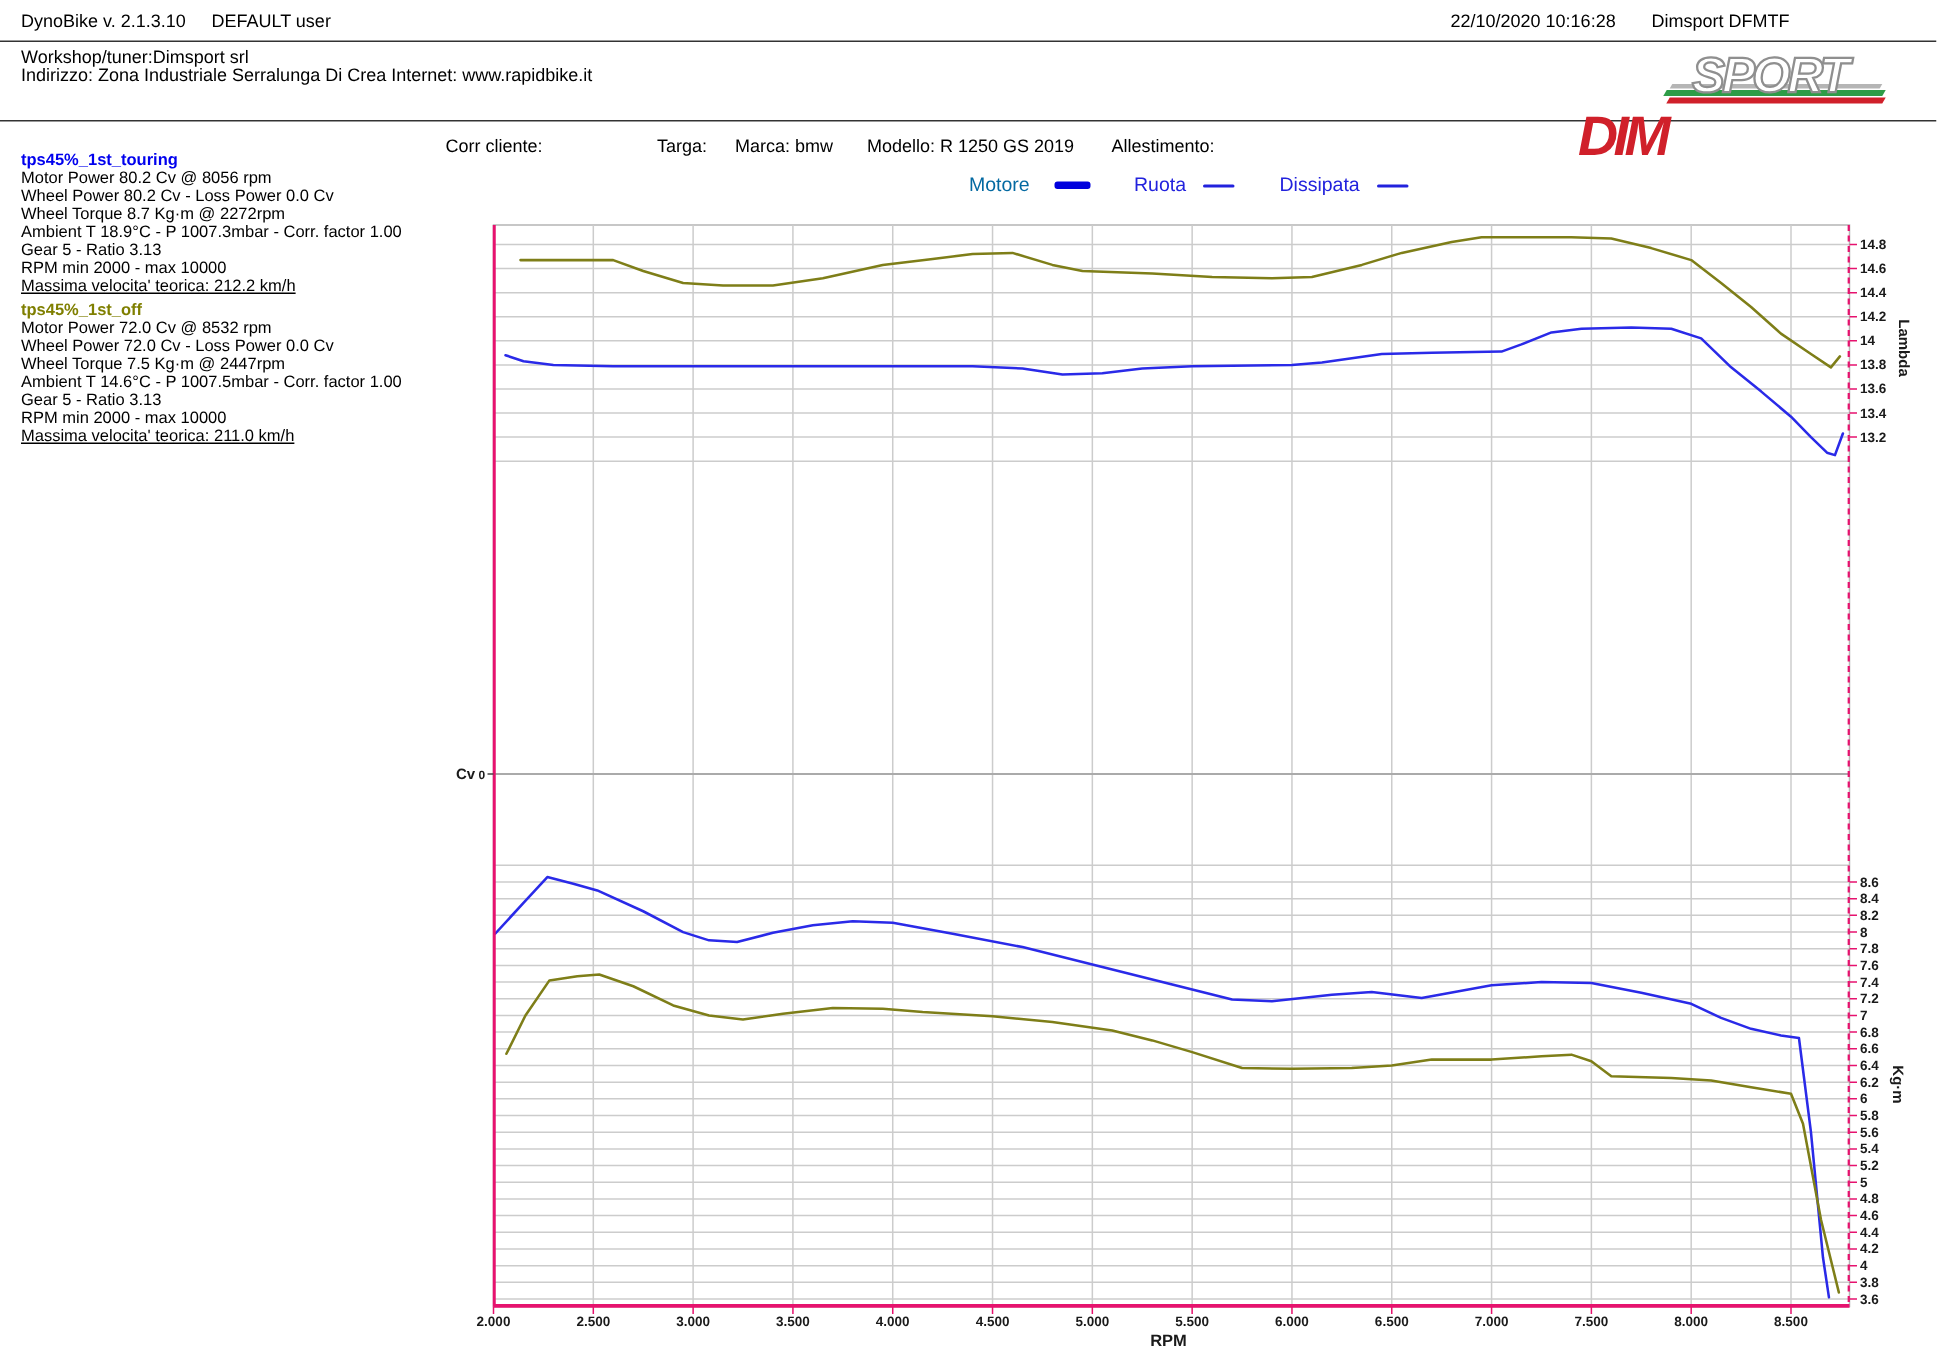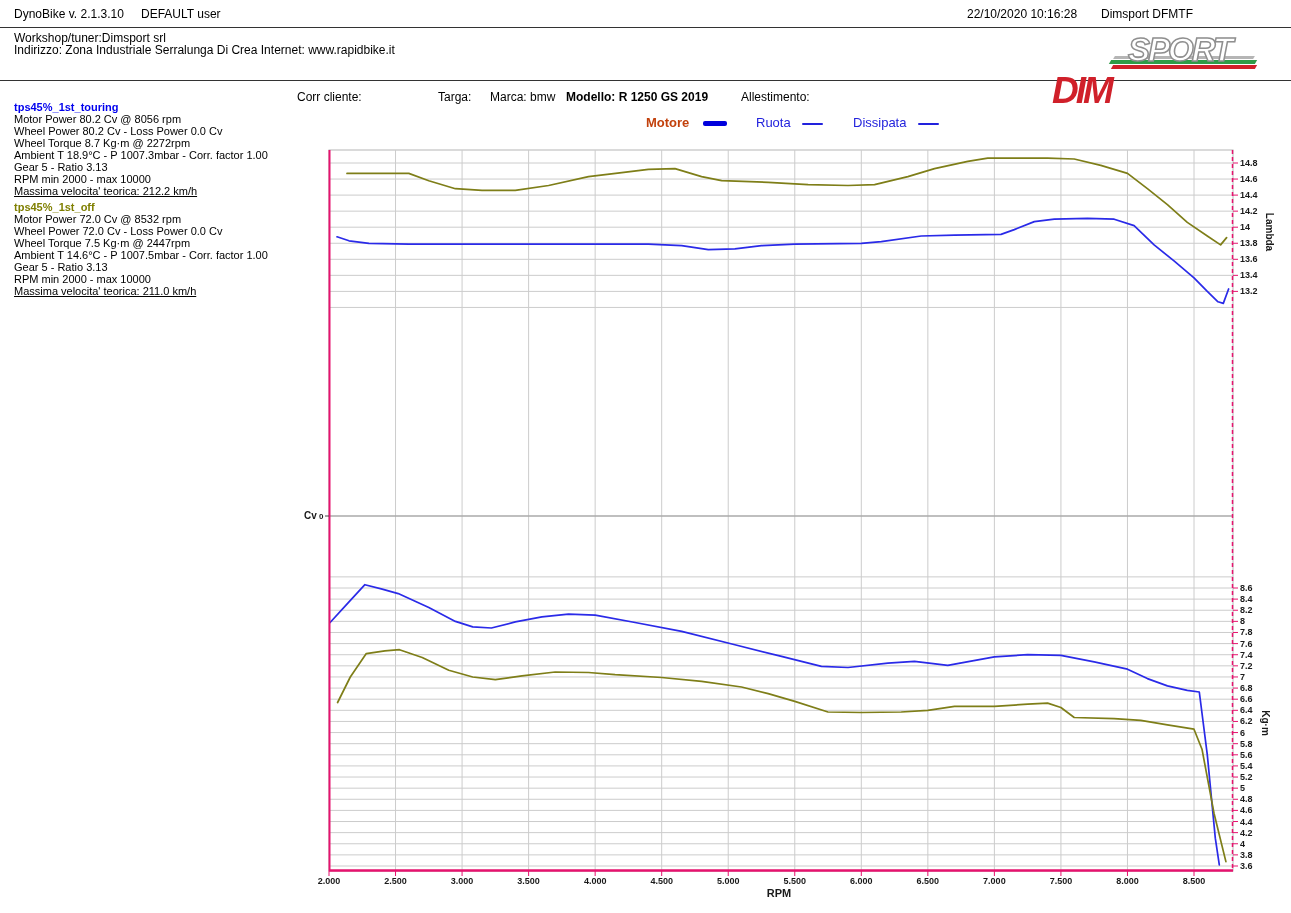--- a/index.html
+++ b/index.html
@@ -45,24 +45,24 @@
     <div class="stripe" style="left:62px;top:27px;width:140px;height:3px;background:#b5b5b5;"></div>
     <div class="stripe" style="left:58px;top:31px;width:146px;height:4px;background:#2e9c47;"></div>
     <div class="stripe" style="left:60px;top:36px;width:144px;height:4px;background:#d0202a;"></div>
     <span class="dim" style="color:#d0202a;">DIM</span>
     <span class="sport">SPORT</span>
   </div>
 
   <div class="abs t12" style="left:297px;top:91px;">Corr cliente:</div>
   <div class="abs t12" style="left:438px;top:91px;">Targa:</div>
   <div class="abs t12" style="left:490px;top:91px;">Marca: bmw</div>
-  <div class="abs t12" style="left:566px;top:91px;font-weight:bold;">Modello: R 1250 GS 2019</div>
+  <div class="abs t12" style="left:578px;top:91px;">Modello: R 1250 GS 2019</div>
   <div class="abs t12" style="left:741px;top:91px;">Allestimento:</div>
 
-  <div class="abs legend-label" style="left:646px;top:115px;font-weight:bold;color:#c2410c;">Motore</div>
+  <div class="abs legend-label" style="left:646px;top:115px;font-weight:normal;color:#0369a1;">Motore</div>
   <div class="leg-line" style="left:703px;top:121px;width:24px;height:5px;background:#0000dd;"></div>
   <div class="abs legend-label" style="left:756px;top:115px;color:#2222dd;text-align:right;">Ruota</div>
   <div class="leg-line" style="left:802px;top:123px;width:21px;height:2px;background:#2222dd;"></div>
   <div class="abs legend-label" style="left:853px;top:115px;color:#2222dd;">Dissipata</div>
   <div class="leg-line" style="left:918px;top:123px;width:21px;height:2px;background:#2222dd;"></div>
 
   <div class="run-block" style="top:101px;">
     <div class="run-title" id="run-title-0" style="color: rgb(0, 0, 238);">tps45%_1st_touring</div>
     <div id="run-lines-0">
         <div class="run-line">Motor Power 80.2 Cv  @ 8056 rpm</div>

